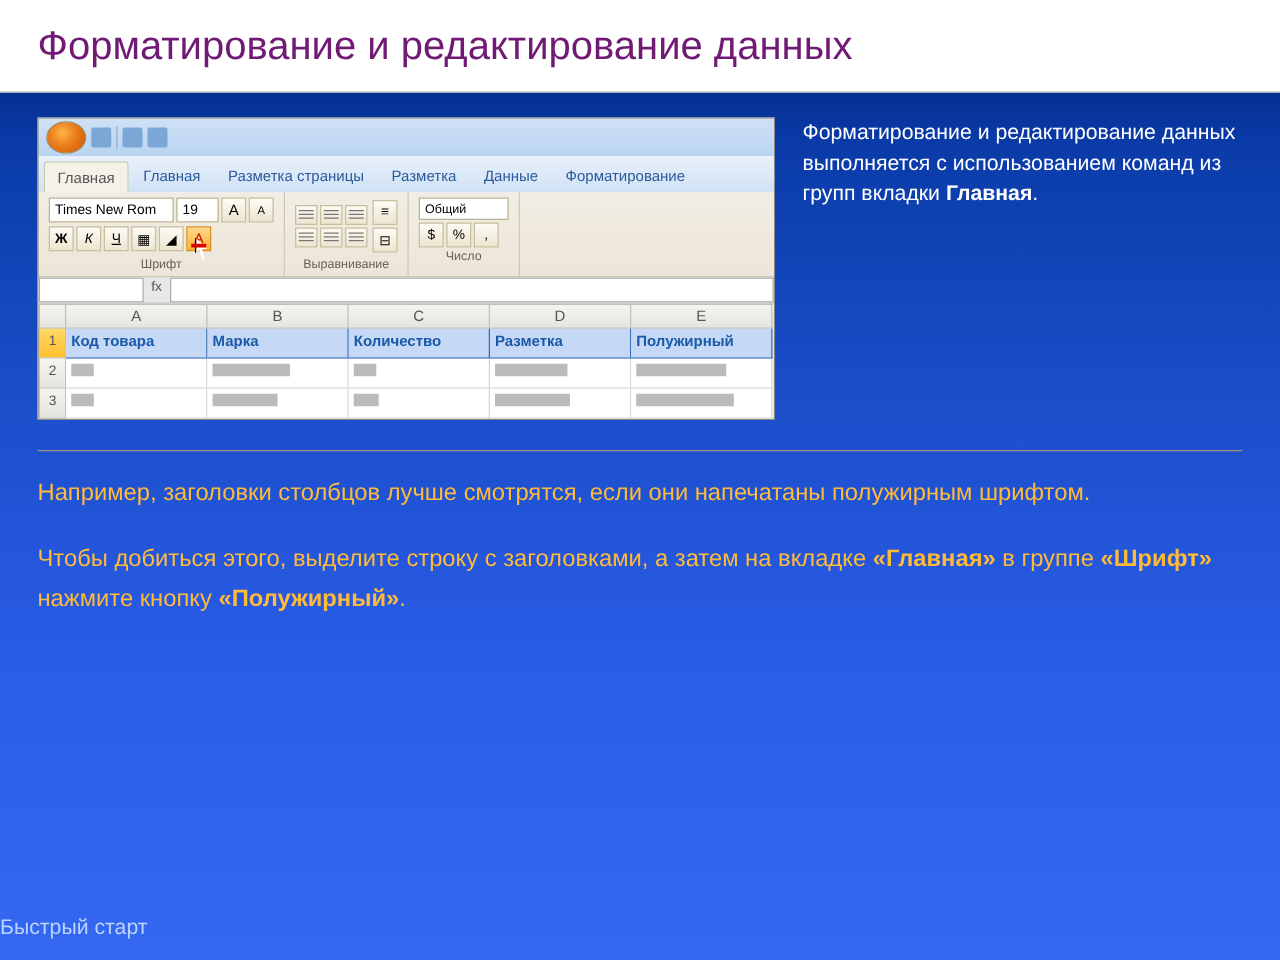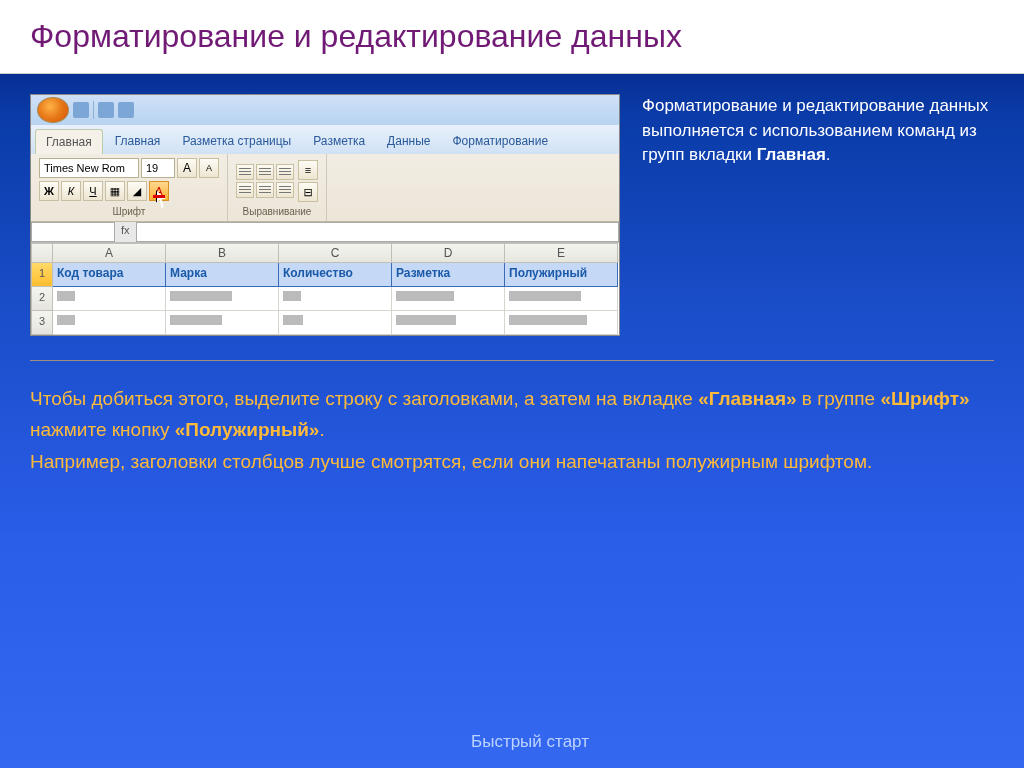--- a/index.html
+++ b/index.html
@@ -53,21 +53,21 @@
 .rh.sel{background:linear-gradient(to bottom,#ffd968,#ffbe2e);}
 .cell{width:113px;height:24px;border-right:1px solid #d5d5ce;border-bottom:1px solid #d5d5ce;background:#fff;padding:3px 4px;font-size:12px;}
 .row.sel .cell{background:#c5d8f5;border-color:#3a6ab8;}
 .hdr-cell{color:#1a5aa8;font-weight:bold;}
 .gray-block{display:inline-block;background:#bbb;height:10px;margin-right:3px;}
 .side-text{flex:1;color:#fff;font-size:17px;line-height:1.45;}
 .side-text b{font-weight:bold;}
 .divider{border:none;border-top:1px solid rgba(255,184,77,0.6);margin:24px 0 18px;}
 .bottom-text{color:#ffba3a;font-size:19px;line-height:1.65;}
 .bottom-text b{font-weight:bold;}
-.footer{position:absolute;bottom:16px;left:0;right:0;text-align:center;color:#bcd3ff;font-size:17px;margin-left:36px;}
+.footer{position:absolute;bottom:16px;left:0;right:0;text-align:left;color:#bcd3ff;font-size:17px;}
 </style>
 </head>
 <body>
 
 <div class="title-bar">
   <h1>Форматирование и редактирование данных</h1>
 </div>
 
 <div class="content">
   <div class="upper">
@@ -136,20 +136,31 @@
               <div class="align-btn"></div>
             </div>
             <div style="display:flex;flex-direction:column;gap:2px;">
               <div class="btn-sm">≡</div>
               <div class="btn-sm">⊟</div>
             </div>
           </div>
           <div class="rgroup-label">Выравнивание</div>
         </div>
 
+        <div class="rgroup">
+          <div class="num-col">
+            <div class="num-sel">Общий</div>
+            <div class="num-row">
+              <div class="btn-sm">$</div>
+              <div class="btn-sm">%</div>
+              <div class="btn-sm">,</div>
+            </div>
+          </div>
+          <div class="rgroup-label">Число</div>
+        </div>
       </div>
 
       <div class="fbar">
         <div class="namebox"></div>
         <span class="fx">fx</span>
         <div class="fedit"></div>
       </div>
 
       <div class="sheet">
         <div class="colhdr">
@@ -188,20 +199,20 @@
     </div>
 
     <div class="side-text">
       <span>Форматирование и редактирование данных выполняется с использованием команд из групп вкладки </span><b>Главная</b><span>.</span>
     </div>
   </div>
 
   <hr class="divider">
 
   <div class="bottom-text">
+    <p>Например, заголовки столбцов лучше смотрятся, если они напечатаны полужирным шрифтом.</p>
     <p style="margin-top:22px;">
       <span>Чтобы добиться этого, выделите строку с заголовками, а затем на вкладке </span><b>«Главная»</b><span> в группе </span><b>«Шрифт»</b><span> нажмите кнопку </span><b>«Полужирный»</b><span>.</span>
     </p>
-    <p>Например, заголовки столбцов лучше смотрятся, если они напечатаны полужирным шрифтом.</p>
   </div>
 </div>
 
 <div class="footer">Быстрый старт</div>
 
 </body></html>

